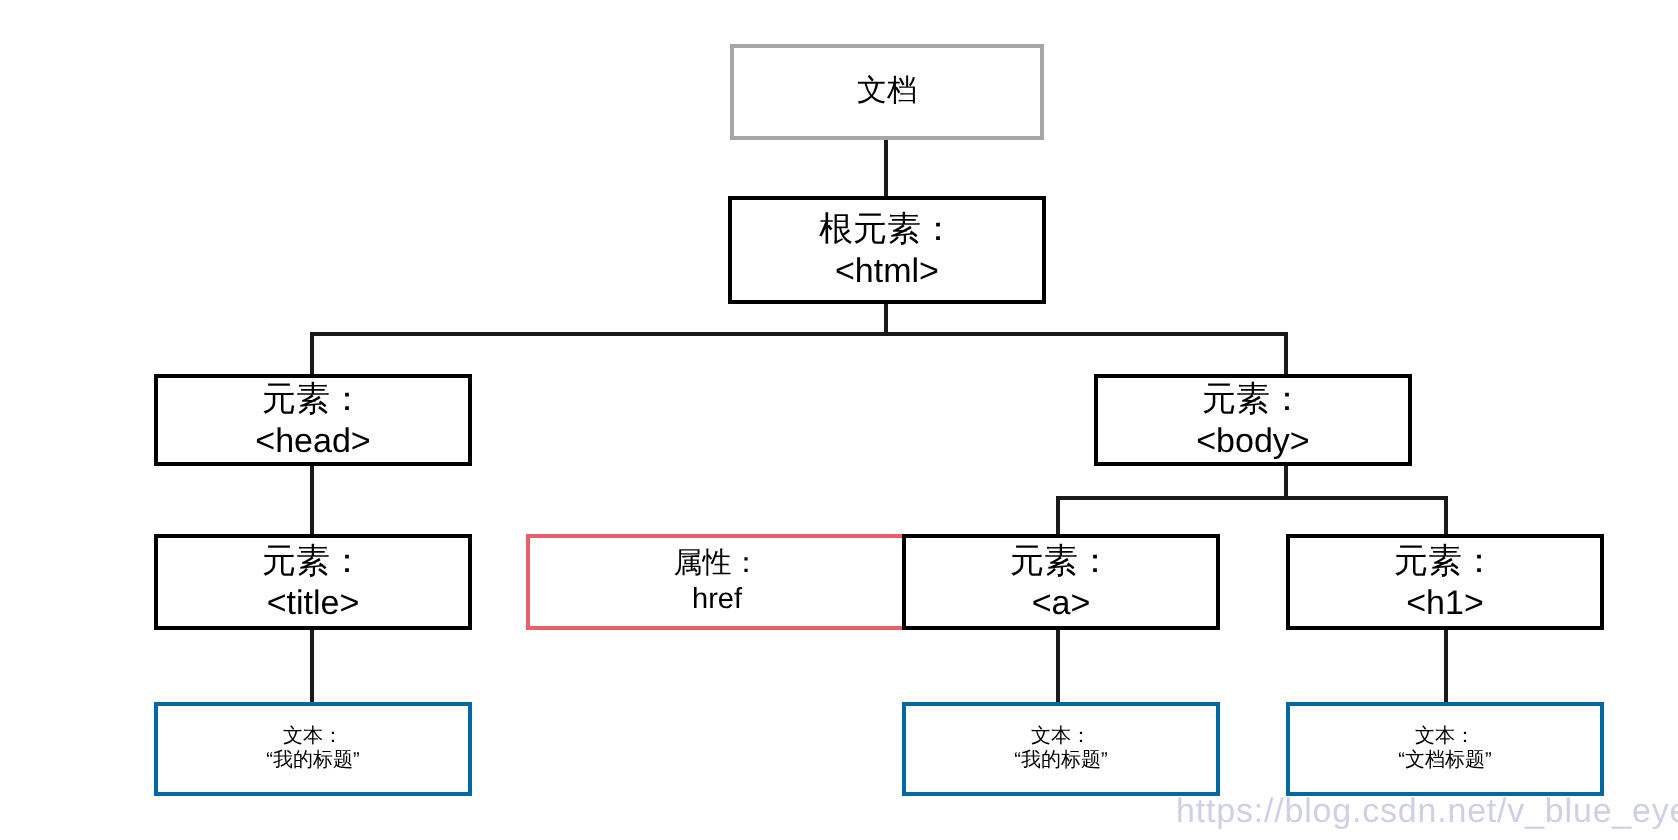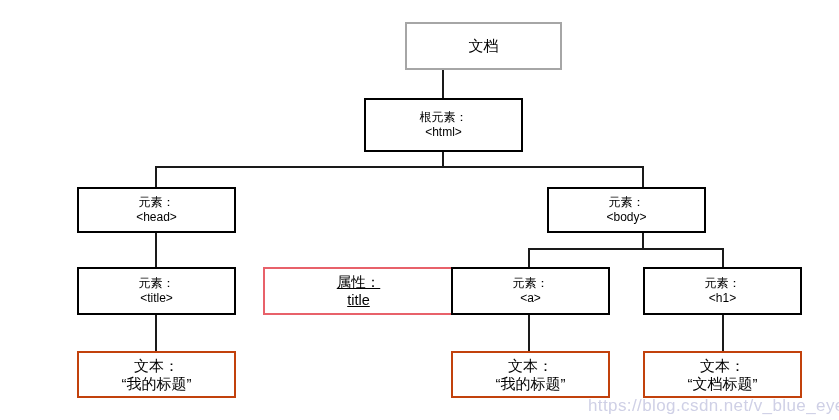--- a/index.html
+++ b/index.html
@@ -32,33 +32,32 @@
   .node .line1,
   .node .line2 {
     display: block;
     white-space: nowrap;
     text-align: center;
   }
   
   .node.doc {
     border: 2px solid #a6a6a6;
     font-size: 15px;
-    margin-left: 40px;
   }
   .node.elem {
     border: 2px solid #000000;
-    font-size: 12px;
+    font-size: 17px;
   }
   .node.attr {
     border: 2px solid #e8616a;
     font-size: 14.5px;
   }
   .node.text {
-    border: 2px solid #c2410c;
-    font-size: 15px;
+    border: 2px solid #0369a1;
+    font-size: 10px;
   }
   .node .line1 { margin-bottom: 1px; }
 
   
   .conn {
     position: absolute;
     background: #1a1a1a;
     z-index: 1;
   }
   .conn.v { width: 2px; }
@@ -120,23 +119,23 @@
   <div class="node elem" style="left:547px; top:187px; width:159px; height:46px;">
     <span class="line1">元素：</span>
     <span class="line2">&lt;body&gt;</span>
   </div>
 
   <div class="node elem" style="left:77px; top:267px; width:159px; height:48px;">
     <span class="line1">元素：</span>
     <span class="line2">&lt;title&gt;</span>
   </div>
 
-  <div class="node attr" style="left:263px; top:267px; width:191px; height:48px;text-decoration:underline;">
+  <div class="node attr" style="left:263px; top:267px; width:191px; height:48px;">
     <span class="line1">属性：</span>
-    <span class="line2">title</span>
+    <span class="line2">href</span>
   </div>
 
   <div class="node elem" style="left:451px; top:267px; width:159px; height:48px;">
     <span class="line1">元素：</span>
     <span class="line2">&lt;a&gt;</span>
   </div>
 
   <div class="node elem" style="left:643px; top:267px; width:159px; height:48px;">
     <span class="line1">元素：</span>
     <span class="line2">&lt;h1&gt;</span>

